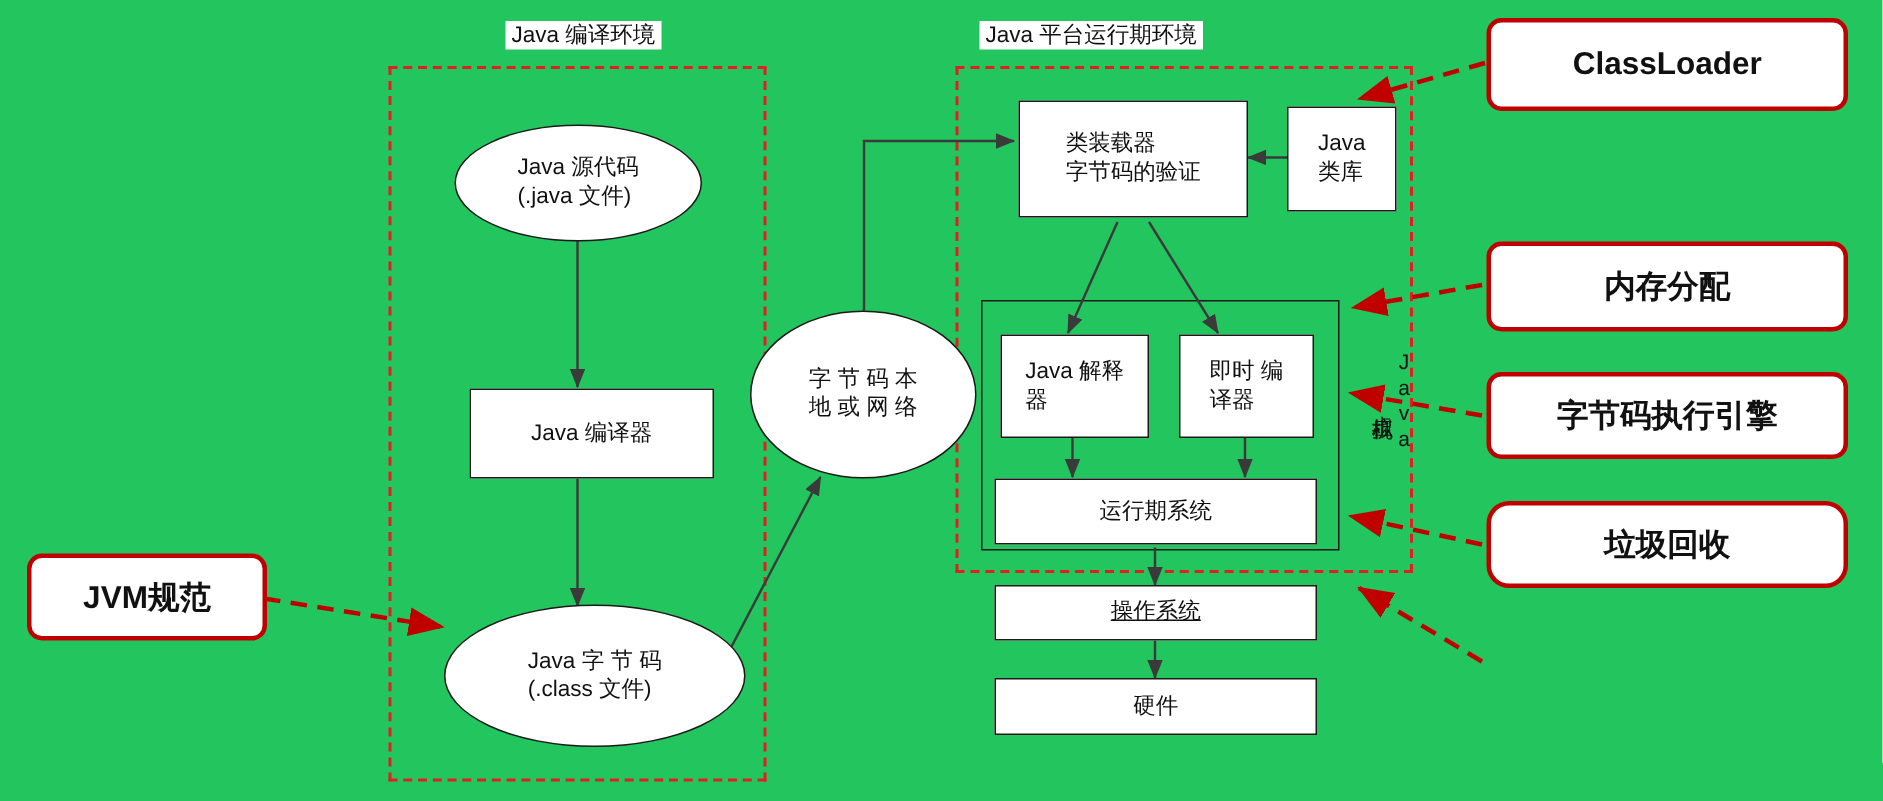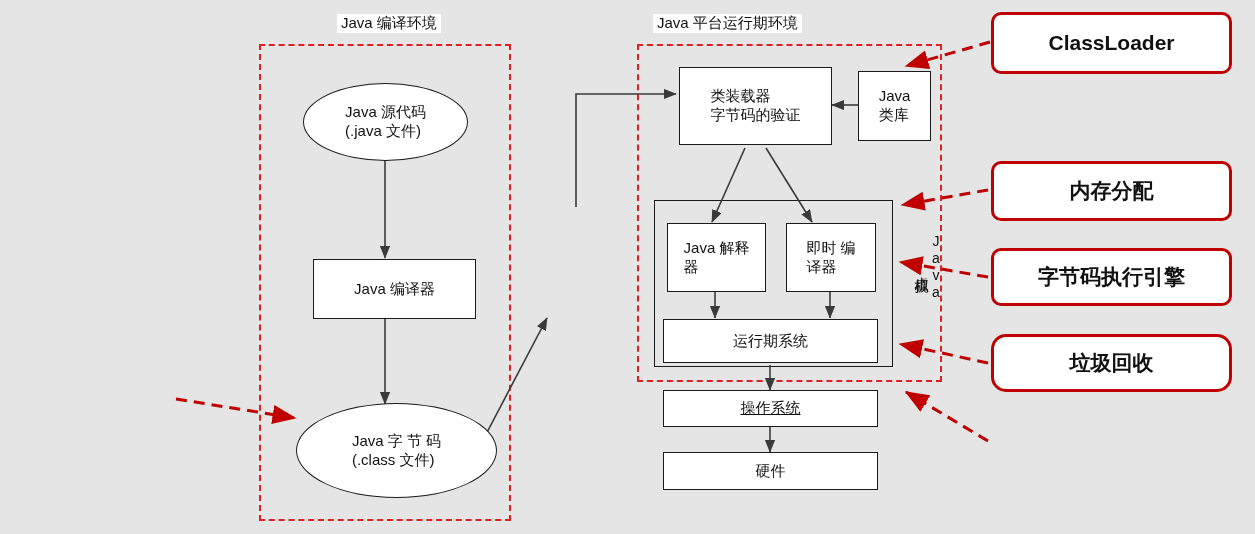--- a/index.html
+++ b/index.html
@@ -8,21 +8,21 @@
     background: #ffffff;
   }
   body {
     font-family: "Liberation Sans", sans-serif;
   }
   #stage {
     position: relative;
     width: 1255px;
     height: 534px;
     overflow: hidden;
-    background: #e5e5e5;
+    background: #22c55e;
   }
   svg#wires {
     position: absolute;
     left: 0;
     top: 0;
     width: 1255px;
     height: 534px;
     pointer-events: none;
   }
   .node {
@@ -145,20 +145,22 @@
   </svg>
 
   <div class="node ellipse" style="left:303px; top:83px; width:165px; height:78px;">Java 源代码
 (.java 文件)</div>
 
   <div class="node rect" style="left:313px; top:259px; width:163px; height:60px;">Java 编译器</div>
 
   <div class="node ellipse" style="left:296px; top:403px; width:201px; height:95px;">Java 字 节 码
 (.class 文件)</div>
 
+  <div class="node ellipse" style="left:500px; top:207px; width:151px; height:112px;">字 节 码 本
+地 或 网 络</div>
 
   <div class="node rect" style="left:679px; top:67px; width:153px; height:78px;">类装载器
 字节码的验证</div>
 
   <div class="node rect" style="left:858px; top:71px; width:73px; height:70px;">Java
 类库</div>
 
   <div class="node rect" style="left:667px; top:223px; width:99px; height:69px;">Java 解释
 器</div>
 
@@ -176,14 +178,15 @@
 
   <div class="callout" style="left:991px; top:12px; width:241px; height:62px;">ClassLoader</div>
 
   <div class="callout" style="left:991px; top:248px; width:241px; height:58px;">字节码执行引擎</div>
 
   <div class="callout" style="left:991px; top:161px; width:241px; height:60px;">内存分配</div>
 
   <div class="callout" style="left:991px; top:334px; width:241px; height:58px;border-radius:15px;">垃圾回收</div>
 
 
+  <div class="callout" style="left:18px; top:369px; width:160px; height:58px;">JVM规范</div>
 
 </div>
 
 </body></html>

